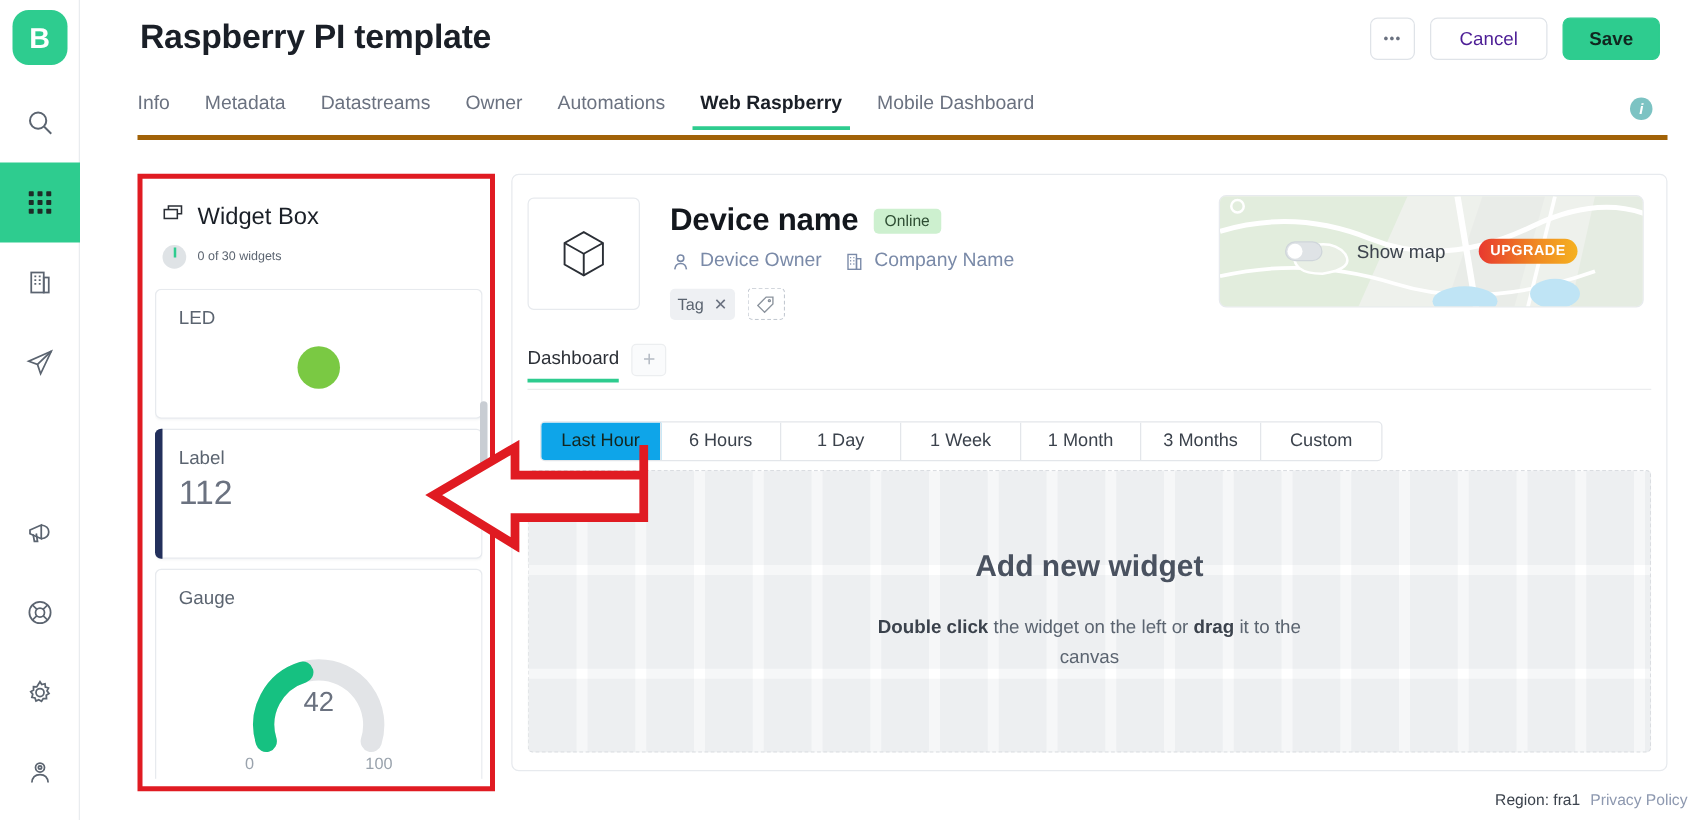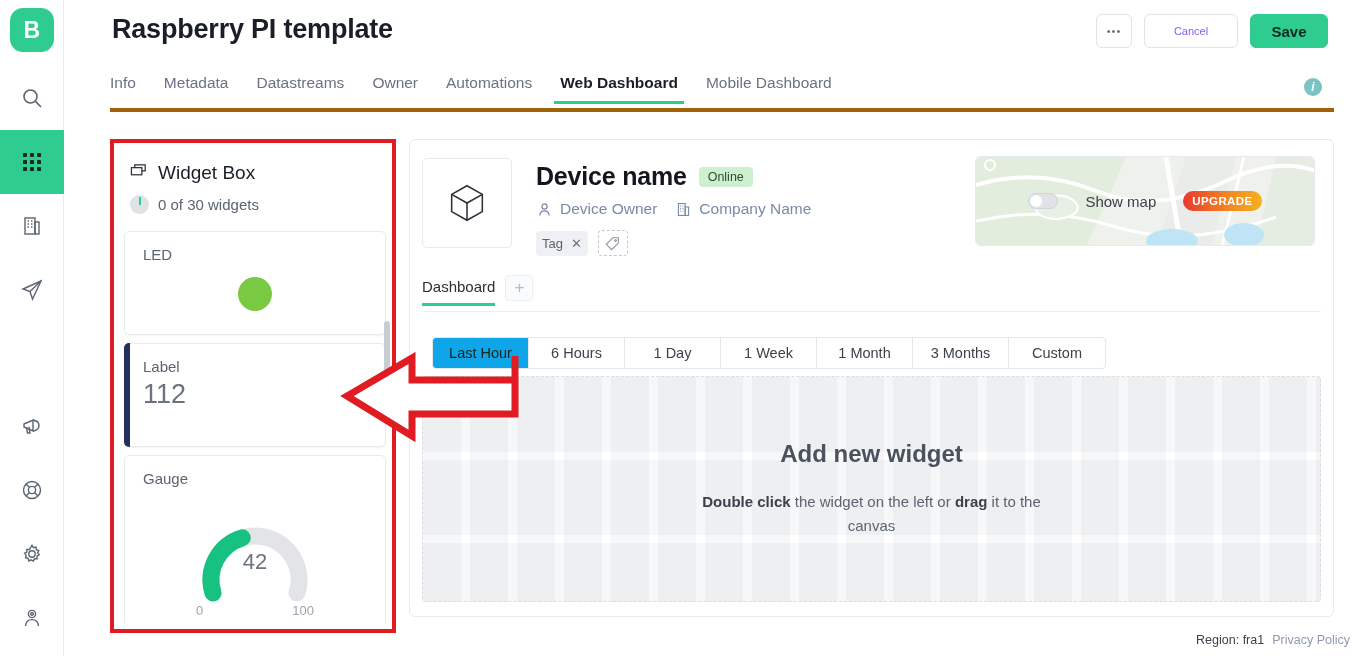--- a/index.html
+++ b/index.html
@@ -40,21 +40,21 @@
     position: absolute; left: 112px; top: 14px;
     font-size: 27px; font-weight: bold; color: #1a1f27;
     letter-spacing: -0.2px;
   }
   .hdr-actions {
     position: absolute; right: 38px; top: 14px;
     display: flex; align-items: center; gap: 12px;
   }
   .btn {
     height: 34px; border-radius: 6px; border: 1px solid #dfe3e8;
-    background: #fff; color: #8b5cf6; font-size: 11px;
+    background: #fff; color: #4c1d95; font-size: 15px;
     display: flex; align-items: center; justify-content: center;
     padding: 0 16px; cursor: pointer; white-space: nowrap;
   }
   .btn-dots { width: 36px; padding: 0; letter-spacing: 1px; font-size: 11px; color: #6b7280; }
   .btn-cancel { width: 94px; }
   .btn-save {
     width: 78px; background: #2ecc8f; border-color: #2ecc8f;
     color: #11261f; font-weight: bold; font-size: 15px;
   }
 
@@ -86,21 +86,21 @@
     position: absolute; left: 110px; top: 139px; width: 286px; height: 494px;
     border: 4px solid #e01b22; background: #fff;
   }
   .wbox-head { padding: 18px 16px 0 16px; }
   .wbox-title {
     display: flex; align-items: center; gap: 9px;
     font-size: 19px; color: #1a1f27;
   }
   .wbox-count {
     display: flex; align-items: center; gap: 9px;
-    margin-top: 10px; font-size: 15px; color: #5b6470;
+    margin-top: 10px; font-size: 10px; color: #5b6470;
   }
   .count-ring {
     width: 19px; height: 19px; border-radius: 50%;
     background: #dfe3e6; position: relative;
   }
   .count-ring::after {
     content: ""; position: absolute; left: 50%; top: 2px;
     width: 2px; height: 8px; margin-left: -1px; background: #2ecc8f;
   }
   .wbox-list {
@@ -361,21 +361,21 @@
     <div class="btn btn-cancel">Cancel</div>
     <div class="btn btn-save">Save</div>
   </div>
 
   <div class="tabs">
     <div class="tab">Info</div>
     <div class="tab">Metadata</div>
     <div class="tab">Datastreams</div>
     <div class="tab">Owner</div>
     <div class="tab">Automations</div>
-    <div class="tab active">Web Dashboard</div>
+    <div class="tab active">Web Raspberry</div>
     <div class="tab">Mobile Dashboard</div>
     <div class="info-dot">i</div>
   </div>
 
   <div class="wbox-frame">
     <div class="wbox-head">
       <div class="wbox-title">
         <span>
           <svg width="19" height="19" viewBox="0 0 20 20" fill="none" stroke="#2b2f36" stroke-width="1.3">
             <rect x="1.5" y="7" width="11" height="7.5"></rect>

